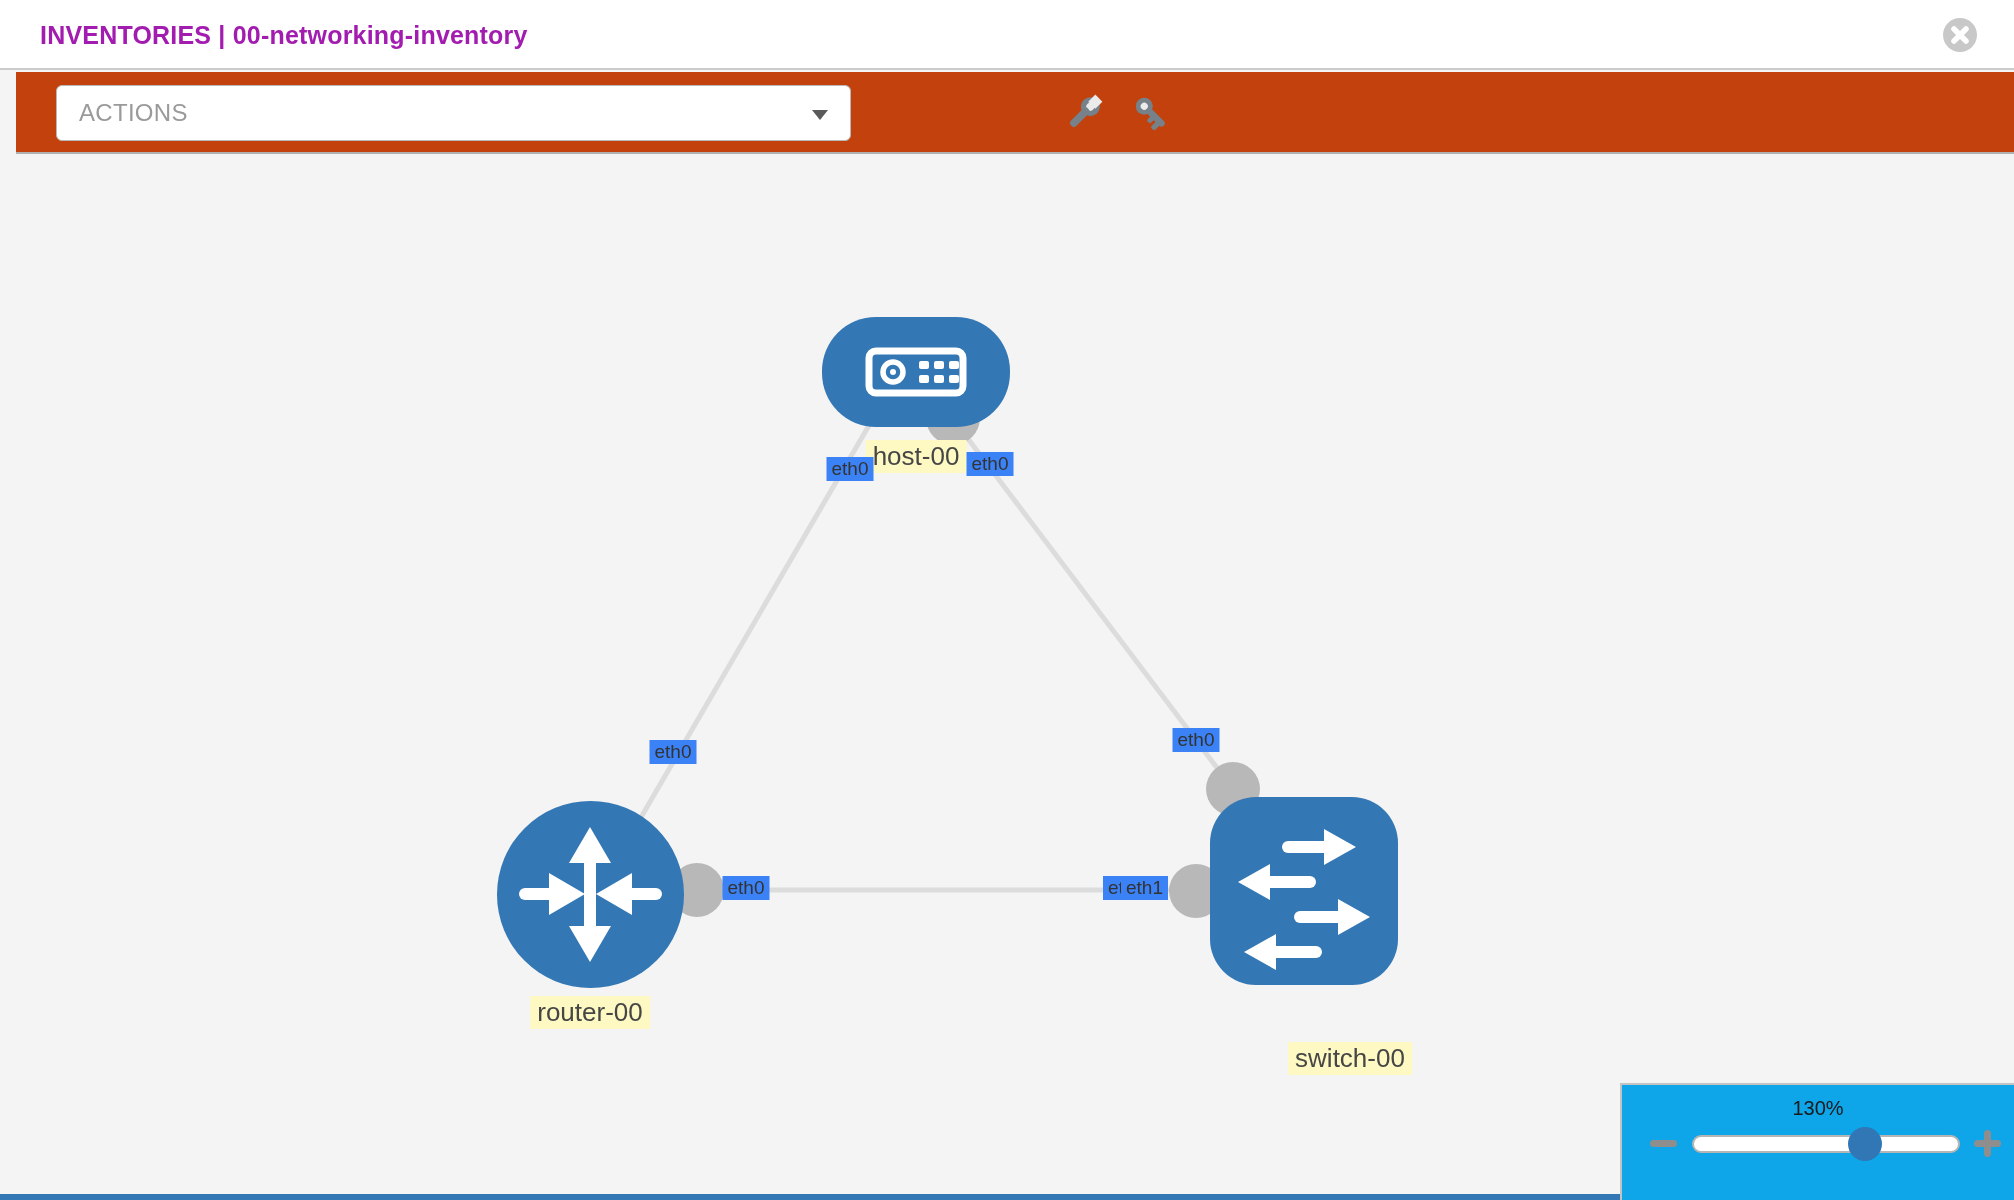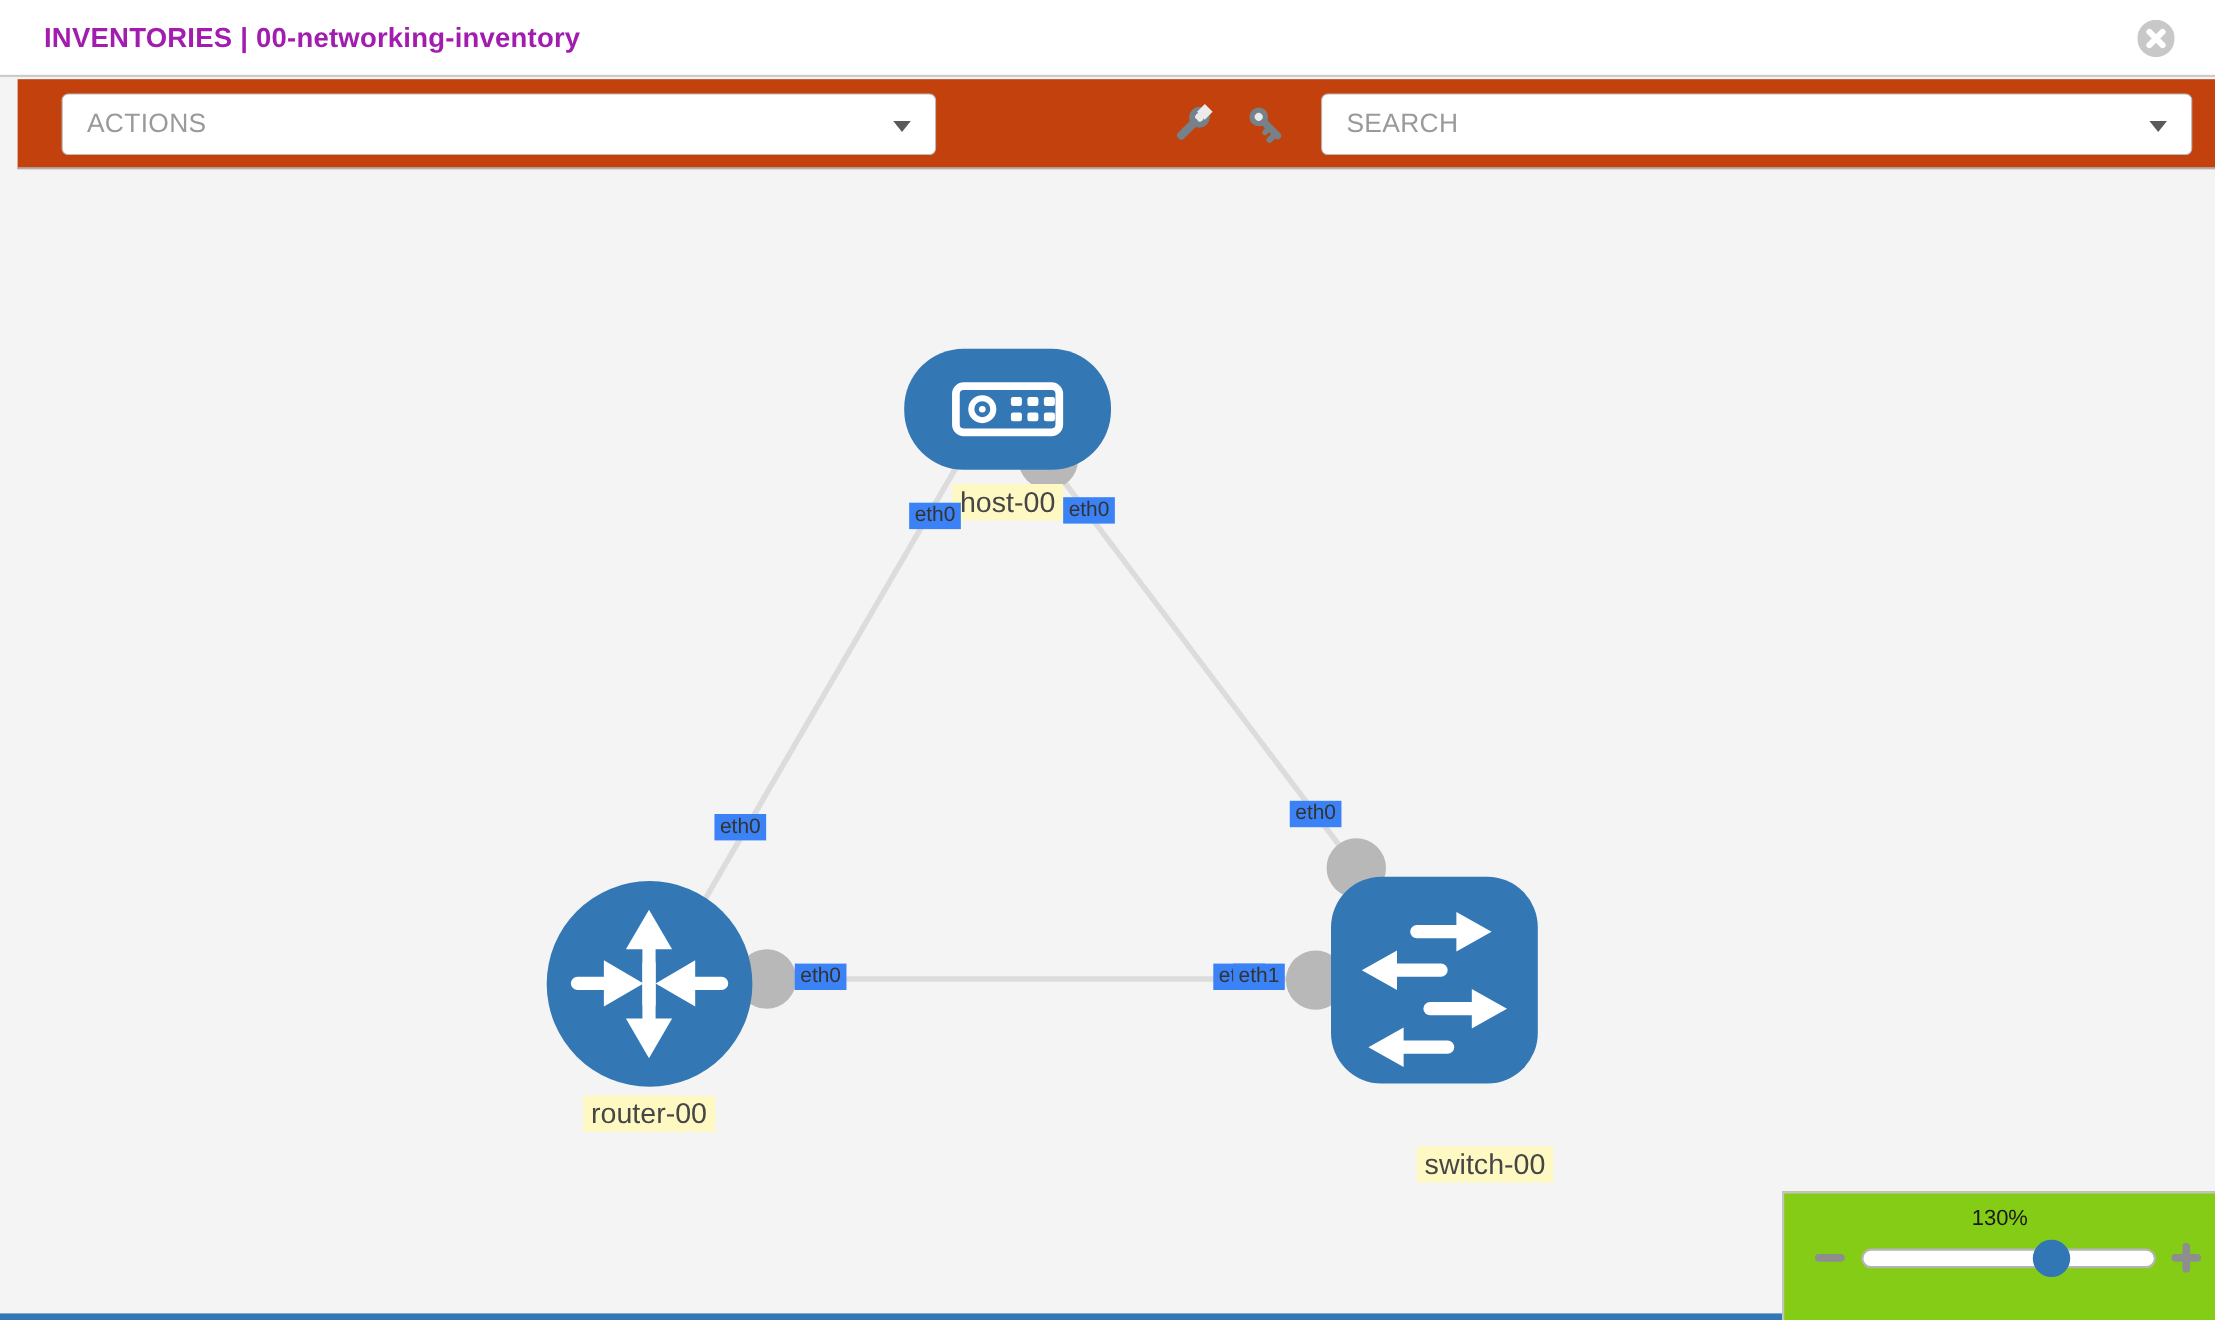--- a/index.html
+++ b/index.html
@@ -68,21 +68,21 @@
   }
   .if-chip {
     position: absolute; background: #3b82f6; padding: 1px 5px;
     font-size: 19px; color: #333333; white-space: nowrap;
   }
   .centered { transform: translate(-50%, -50%); }
 
   
   .zoom-panel {
     position: absolute; left: 1620px; top: 1083px; width: 394px; height: 117px;
-    background: #84cc16; border: 2px solid #c3c3c3; border-right: none; border-bottom: none;
+    background: #0ea5e9; border: 2px solid #c3c3c3; border-right: none; border-bottom: none;
   }
   .zoom-level { width: 100%; text-align: center; margin-top: 12px;
     font-size: 20px; color: #1a1a1a; }
   .zoom-minus {
     position: absolute; left: 28px; top: 55px; width: 27px; height: 7px;
     border-radius: 3.5px; background: #8e8e8e; border: none; cursor: pointer; padding: 0;
   }
   .zoom-plus {
     position: absolute; left: 352px; top: 45px; width: 27px; height: 27px;
     background: transparent; border: none; cursor: pointer; padding: 0;
@@ -144,24 +144,20 @@
       <g transform="rotate(-45 20 20)">
         <circle cx="20" cy="10.5" r="8.5" fill="#76818a"></circle>
         <circle cx="20" cy="10.5" r="3.6" fill="#ebebeb"></circle>
         <rect x="16.8" y="16" width="6.6" height="22" rx="3.2" fill="#76818a"></rect>
         <rect x="9.5" y="29.5" width="9" height="5.5" rx="2" fill="#76818a"></rect>
         <rect x="11.5" y="22" width="7" height="5" rx="2" fill="#76818a"></rect>
       </g>
     </svg>
   </button>
 
-  <div class="dropdown search-dd">
-    <span class="dropdown-label">SEARCH</span>
-    <span class="caret"></span>
-  </div>
 </div>
 
 <div class="topology-canvas">
 
   <svg class="links-layer" viewBox="0 0 2014 1046">
 
     <line x1="875" y1="261" x2="597" y2="739" stroke="#dcdcdc" stroke-width="5"></line>
     <line x1="950" y1="261" x2="1233" y2="635" stroke="#dcdcdc" stroke-width="5"></line>
     <line x1="660" y1="736" x2="1210" y2="736" stroke="#dcdcdc" stroke-width="5"></line>
 

